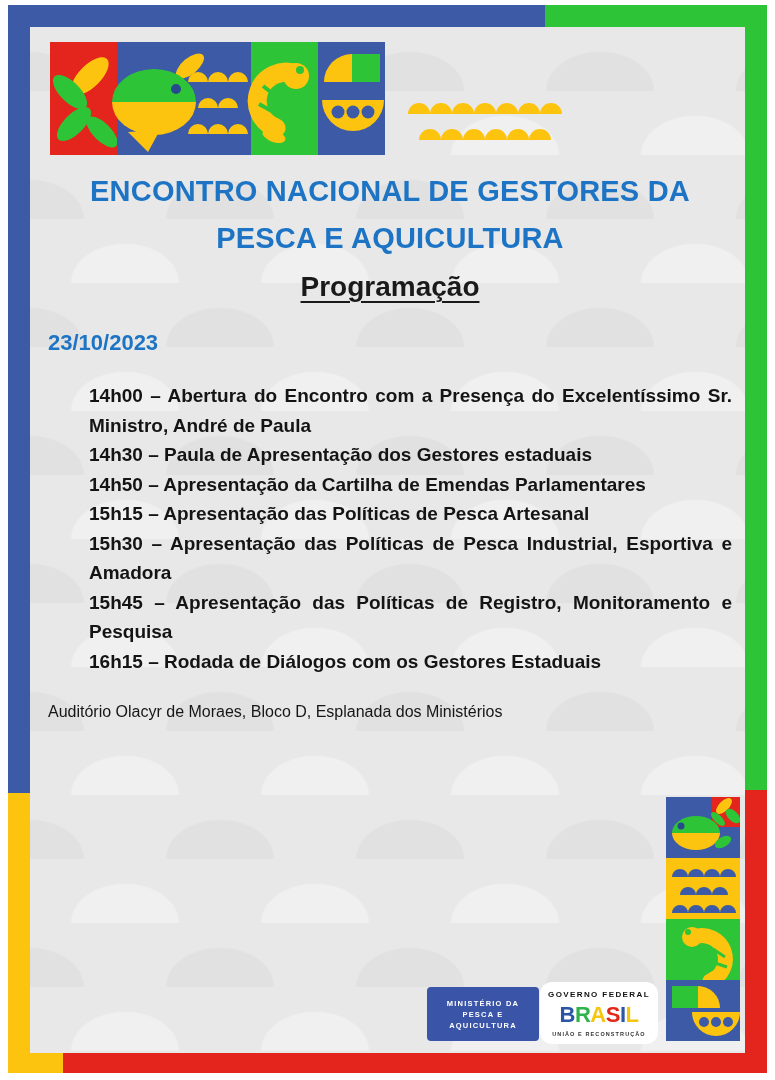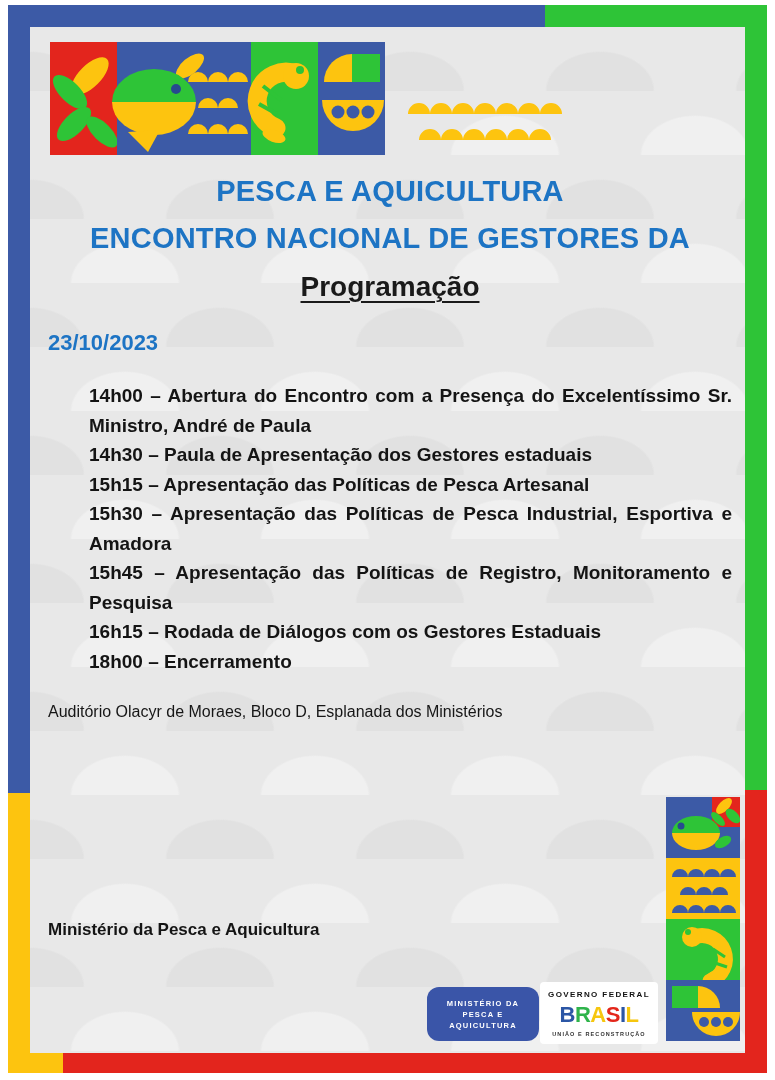--- a/index.html
+++ b/index.html
@@ -34,24 +34,24 @@
   .subtitle{margin-top:9px;text-align:center;color:#1a1a1a;font-weight:bold;font-size:28px;
             text-decoration:underline;text-underline-offset:5px;text-decoration-thickness:2px;}
   .date{margin-top:27px;color:#1d74c4;font-weight:bold;font-size:22px;}
   .schedule{margin-top:25px;margin-left:41px;}
   .schedule p{margin:0;color:#141414;font-weight:bold;font-size:19px;line-height:29.5px;
               text-align:justify;}
   .venue{margin:27px 0 0 0;color:#161616;font-size:16px;font-weight:normal;}
   .ministry-name{position:absolute;left:18px;top:893px;color:#141414;font-weight:bold;font-size:17px;}
   
   .logo-ministry{position:absolute;left:397px;top:960px;width:112px;height:54px;background:#3a55a8;
-    border-radius:12px;display:flex;flex-direction:column;justify-content:center;align-items:center;}
+    border-radius:4px;display:flex;flex-direction:column;justify-content:center;align-items:center;}
   .logo-ministry span{color:#ffffff;font-weight:bold;font-size:7.5px;letter-spacing:1.2px;line-height:11px;}
   .logo-gov{position:absolute;left:510px;top:955px;width:118px;height:62px;background:#ffffff;
-    display:flex;flex-direction:column;justify-content:center;align-items:center;border-radius:4px;}
+    display:flex;flex-direction:column;justify-content:center;align-items:center;border-radius:12px;}
   .gov-label{color:#111;font-weight:bold;font-size:8px;letter-spacing:1.4px;}
   .brasil{font-weight:bold;font-size:22px;line-height:22px;letter-spacing:-0.5px;margin:5px 0;}
   .gov-tagline{color:#333;font-weight:bold;font-size:5.5px;letter-spacing:1.1px;}
   .strip-bottom{position:absolute;left:636px;top:770px;}
 </style>
 </head>
 <body>
 
 <div class="page">
 
@@ -105,40 +105,39 @@
         <circle cx="303" cy="70" r="6.5" fill="#3c5aa6"></circle>
         <circle cx="318" cy="70" r="6.5" fill="#3c5aa6"></circle>
       </g>
       <g fill="#fdc40f">
         <path d="M358 72 a11 11 0 0 1 22 0 Z M380 72 a11 11 0 0 1 22 0 Z M402 72 a11 11 0 0 1 22 0 Z M424 72 a11 11 0 0 1 22 0 Z M446 72 a11 11 0 0 1 22 0 Z M468 72 a11 11 0 0 1 22 0 Z M490 72 a11 11 0 0 1 22 0 Z"></path>
         <path d="M369 98 a11 11 0 0 1 22 0 Z M391 98 a11 11 0 0 1 22 0 Z M413 98 a11 11 0 0 1 22 0 Z M435 98 a11 11 0 0 1 22 0 Z M457 98 a11 11 0 0 1 22 0 Z M479 98 a11 11 0 0 1 22 0 Z"></path>
       </g>
     </svg>
 
     <h1 class="title" style="margin-top:13px;">
+      <div>ENCONTRO NACIONAL DE GESTORES DA</div>
       <div>PESCA E AQUICULTURA</div>
-      <div>ENCONTRO NACIONAL DE GESTORES DA</div>
     </h1>
     <div class="subtitle">Programação</div>
 
     <div class="date">23/10/2023</div>
 
     <div class="schedule">
       <p>14h00 – Abertura do Encontro com a Presença do Excelentíssimo Sr. Ministro, André de Paula</p>
       <p>14h30 – Paula de Apresentação dos Gestores estaduais</p>
+      <p>14h50 – Apresentação da Cartilha de Emendas Parlamentares</p>
       <p>15h15 – Apresentação das Políticas de Pesca Artesanal</p>
       <p>15h30 – Apresentação das Políticas de Pesca Industrial, Esportiva e Amadora</p>
       <p>15h45 – Apresentação das Políticas de Registro, Monitoramento e Pesquisa</p>
       <p>16h15 – Rodada de Diálogos com os Gestores Estaduais</p>
-      <p>18h00 – Encerramento</p>
     </div>
 
     <p class="venue">Auditório Olacyr de Moraes, Bloco D, Esplanada dos Ministérios</p>
 
-    <div class="ministry-name">Ministério da Pesca e Aquicultura</div>
 
     <div class="logo-ministry">
       <span>MINISTÉRIO DA</span>
       <span>PESCA E</span>
       <span>AQUICULTURA</span>
     </div>
     <div class="logo-gov">
       <span class="gov-label">GOVERNO FEDERAL</span>
       <span class="brasil"><span style="color: rgb(43, 86, 165);">B</span><span style="color: rgb(47, 180, 75);">R</span><span style="color: rgb(246, 198, 14);">A</span><span style="color: rgb(227, 38, 26);">S</span><span style="color: rgb(43, 86, 165);">I</span><span style="color: rgb(246, 198, 14);">L</span></span>
       <span class="gov-tagline">UNIÃO E RECONSTRUÇÃO</span>

